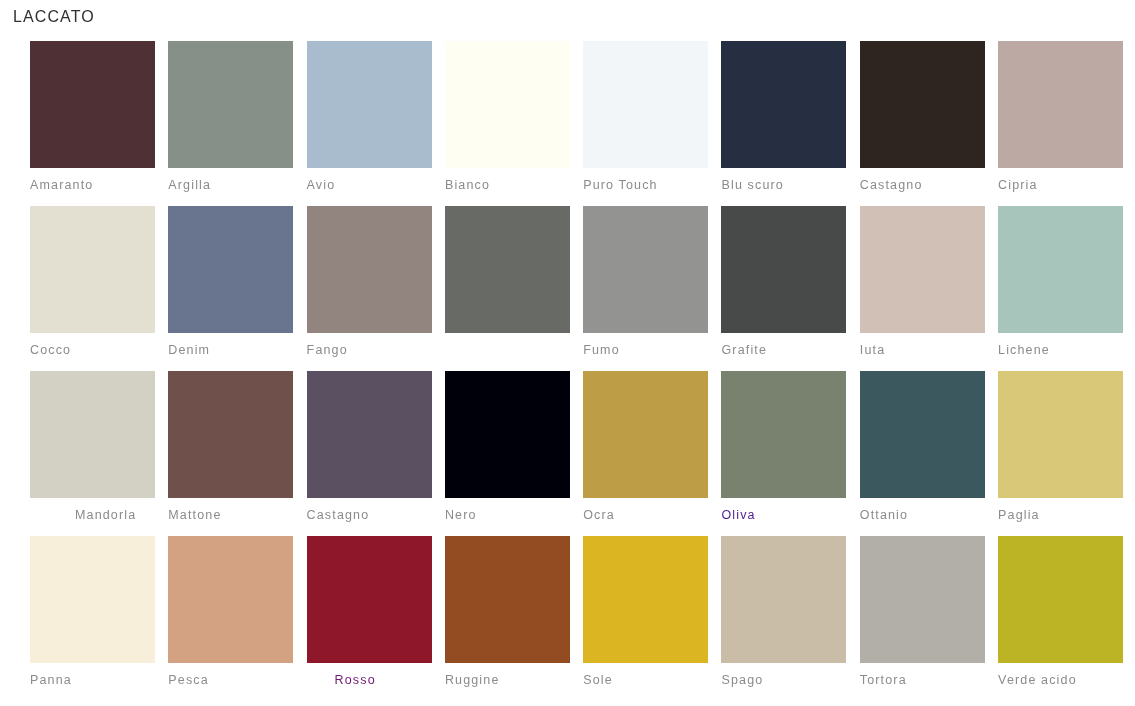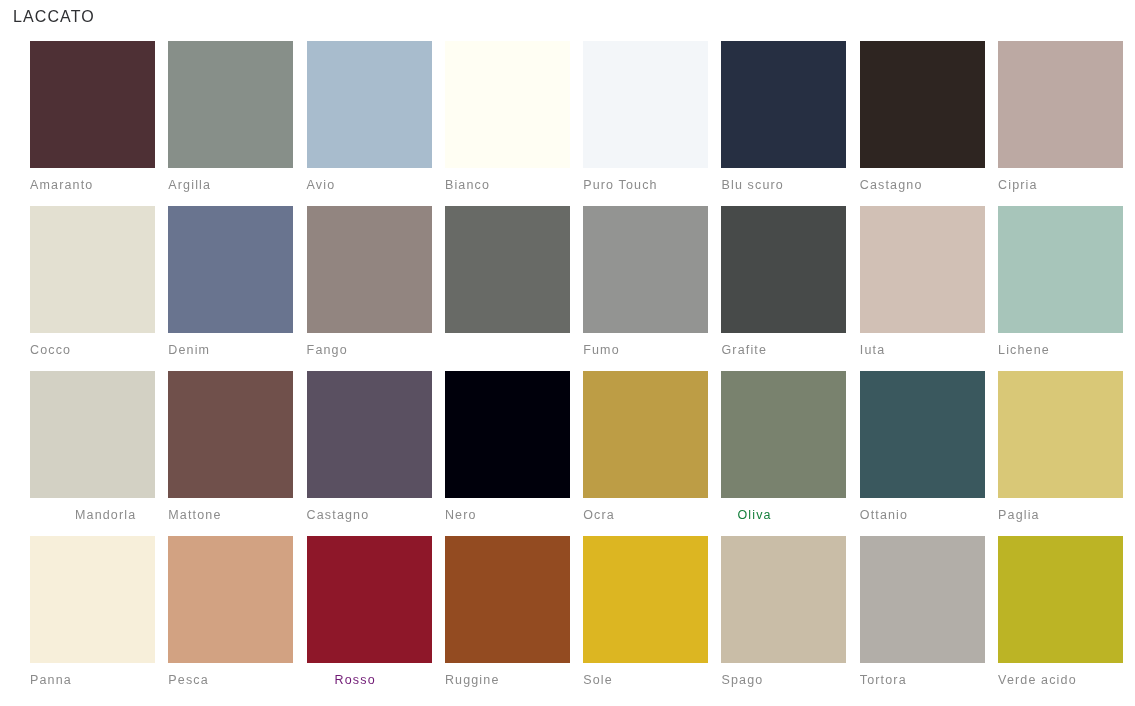--- a/index.html
+++ b/index.html
@@ -163,21 +163,21 @@
       <div class="swatch-cell">
         <div class="swatch-chip" style="background: rgb(0, 0, 11);"></div>
         <div class="swatch-label" style="color: rgb(139, 139, 139);">Nero</div>
       </div>
       <div class="swatch-cell">
         <div class="swatch-chip" style="background: rgb(189, 157, 69);"></div>
         <div class="swatch-label" style="color: rgb(139, 139, 139);">Ocra</div>
       </div>
       <div class="swatch-cell">
         <div class="swatch-chip" style="background: rgb(121, 130, 110);"></div>
-        <div class="swatch-label" style="color: #15803d; margin-left: 16px;">Oliva</div>
+        <div class="swatch-label" style="color: #4c1d95;">Oliva</div>
       </div>
       <div class="swatch-cell">
         <div class="swatch-chip" style="background: rgb(58, 88, 94);"></div>
         <div class="swatch-label" style="color: rgb(139, 139, 139);">Ottanio</div>
       </div>
       <div class="swatch-cell">
         <div class="swatch-chip" style="background: rgb(217, 200, 119);"></div>
         <div class="swatch-label" style="color: rgb(139, 139, 139);">Paglia</div>
       </div>
       <div class="swatch-cell">

